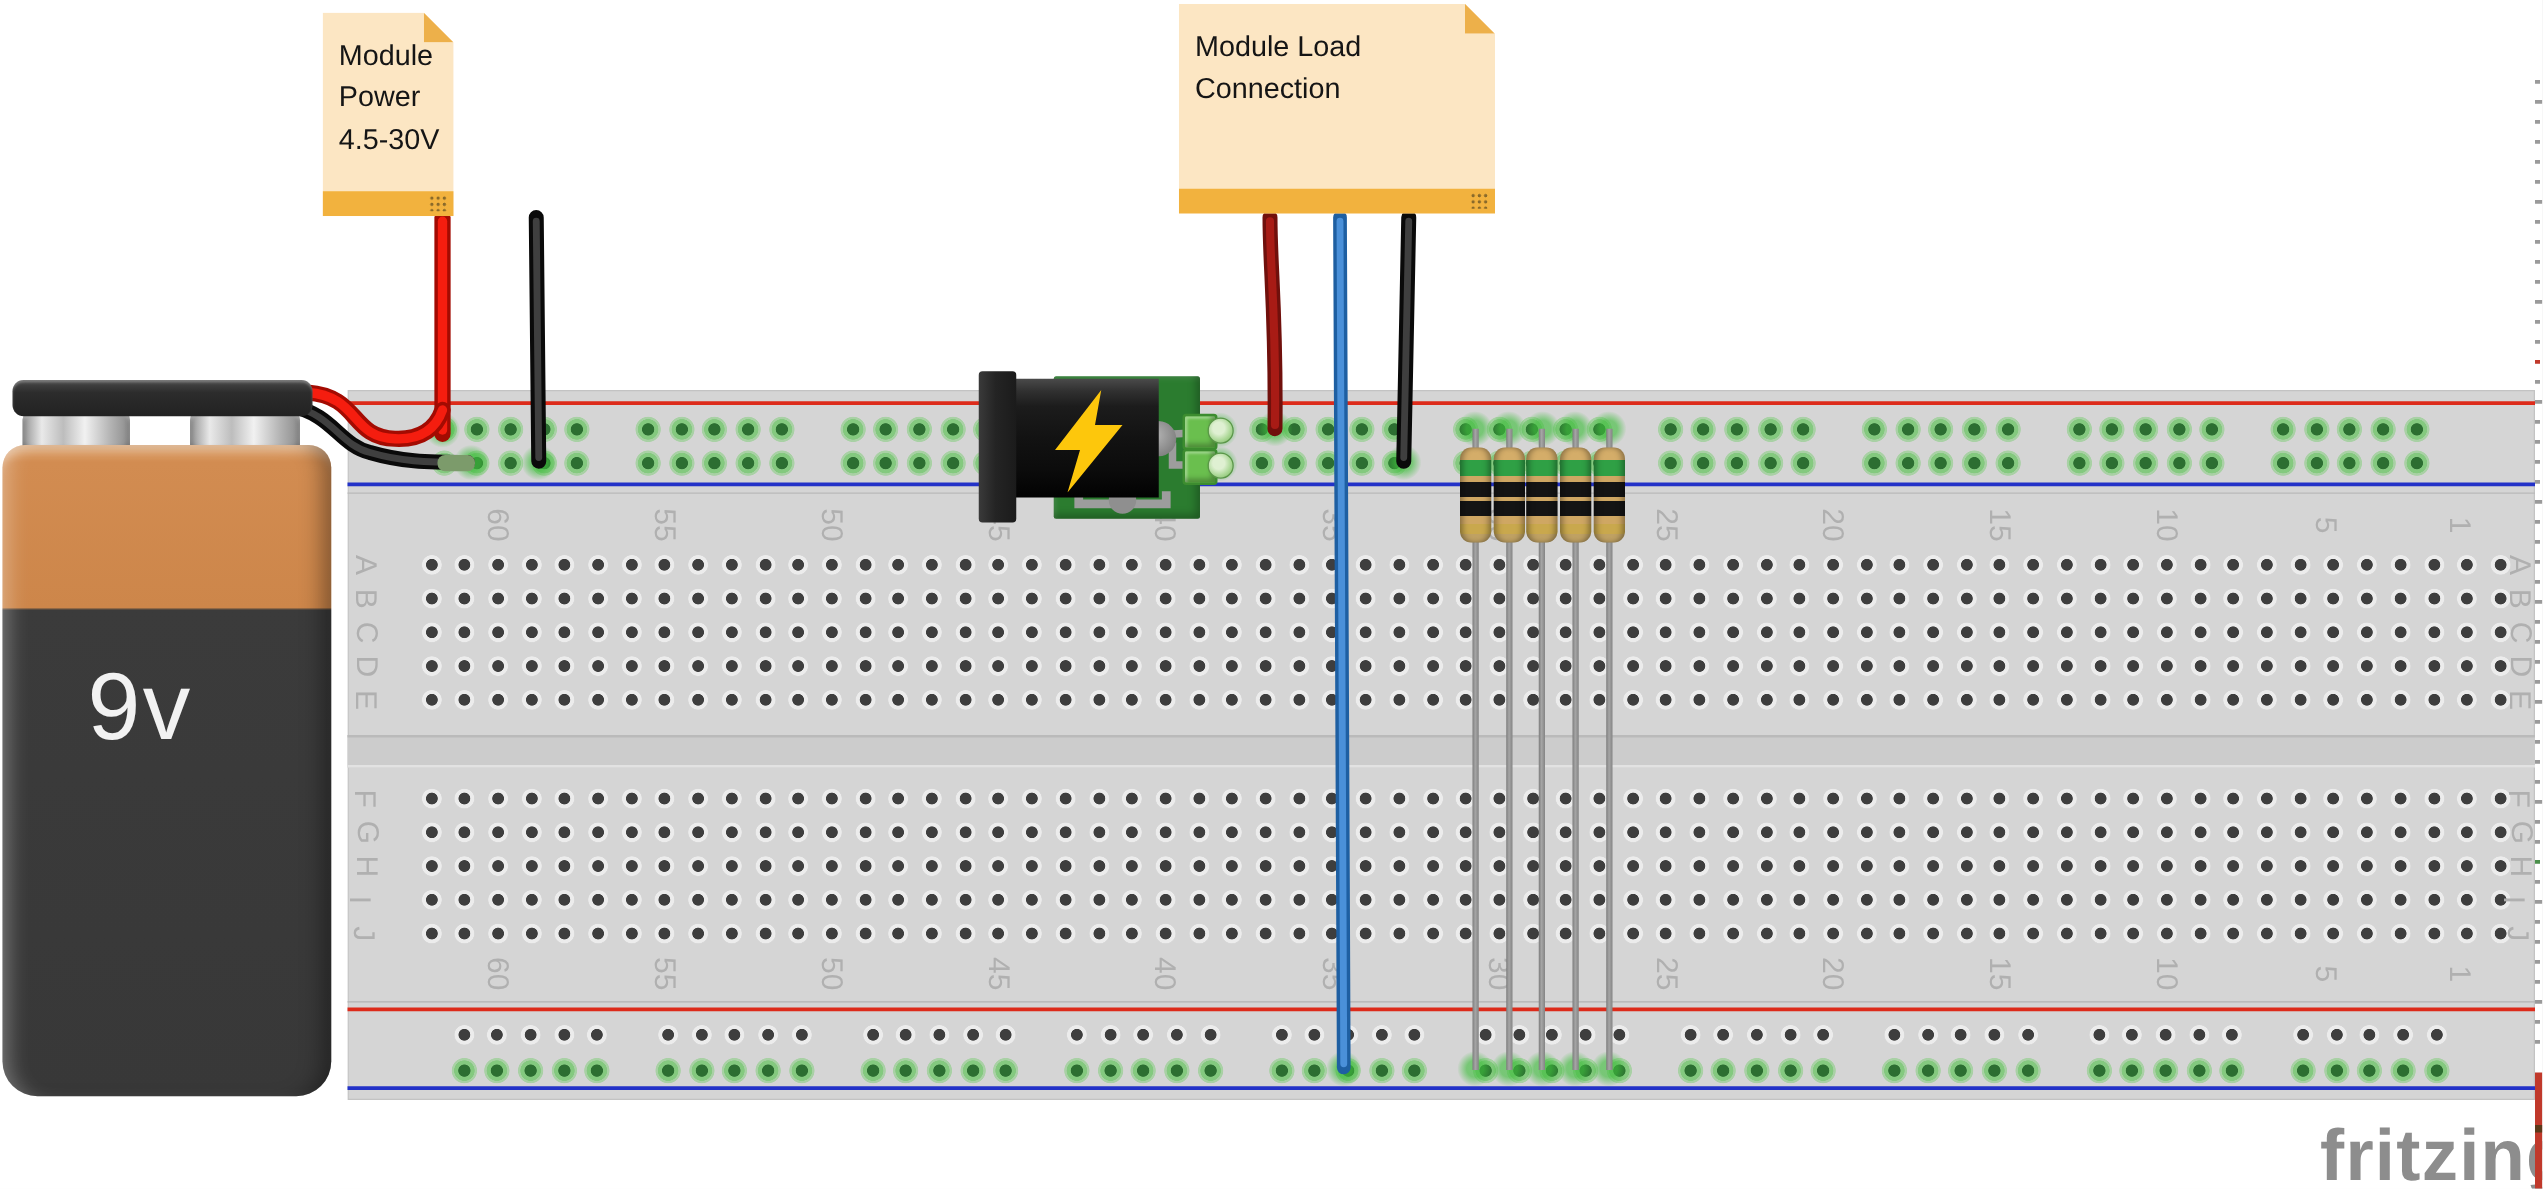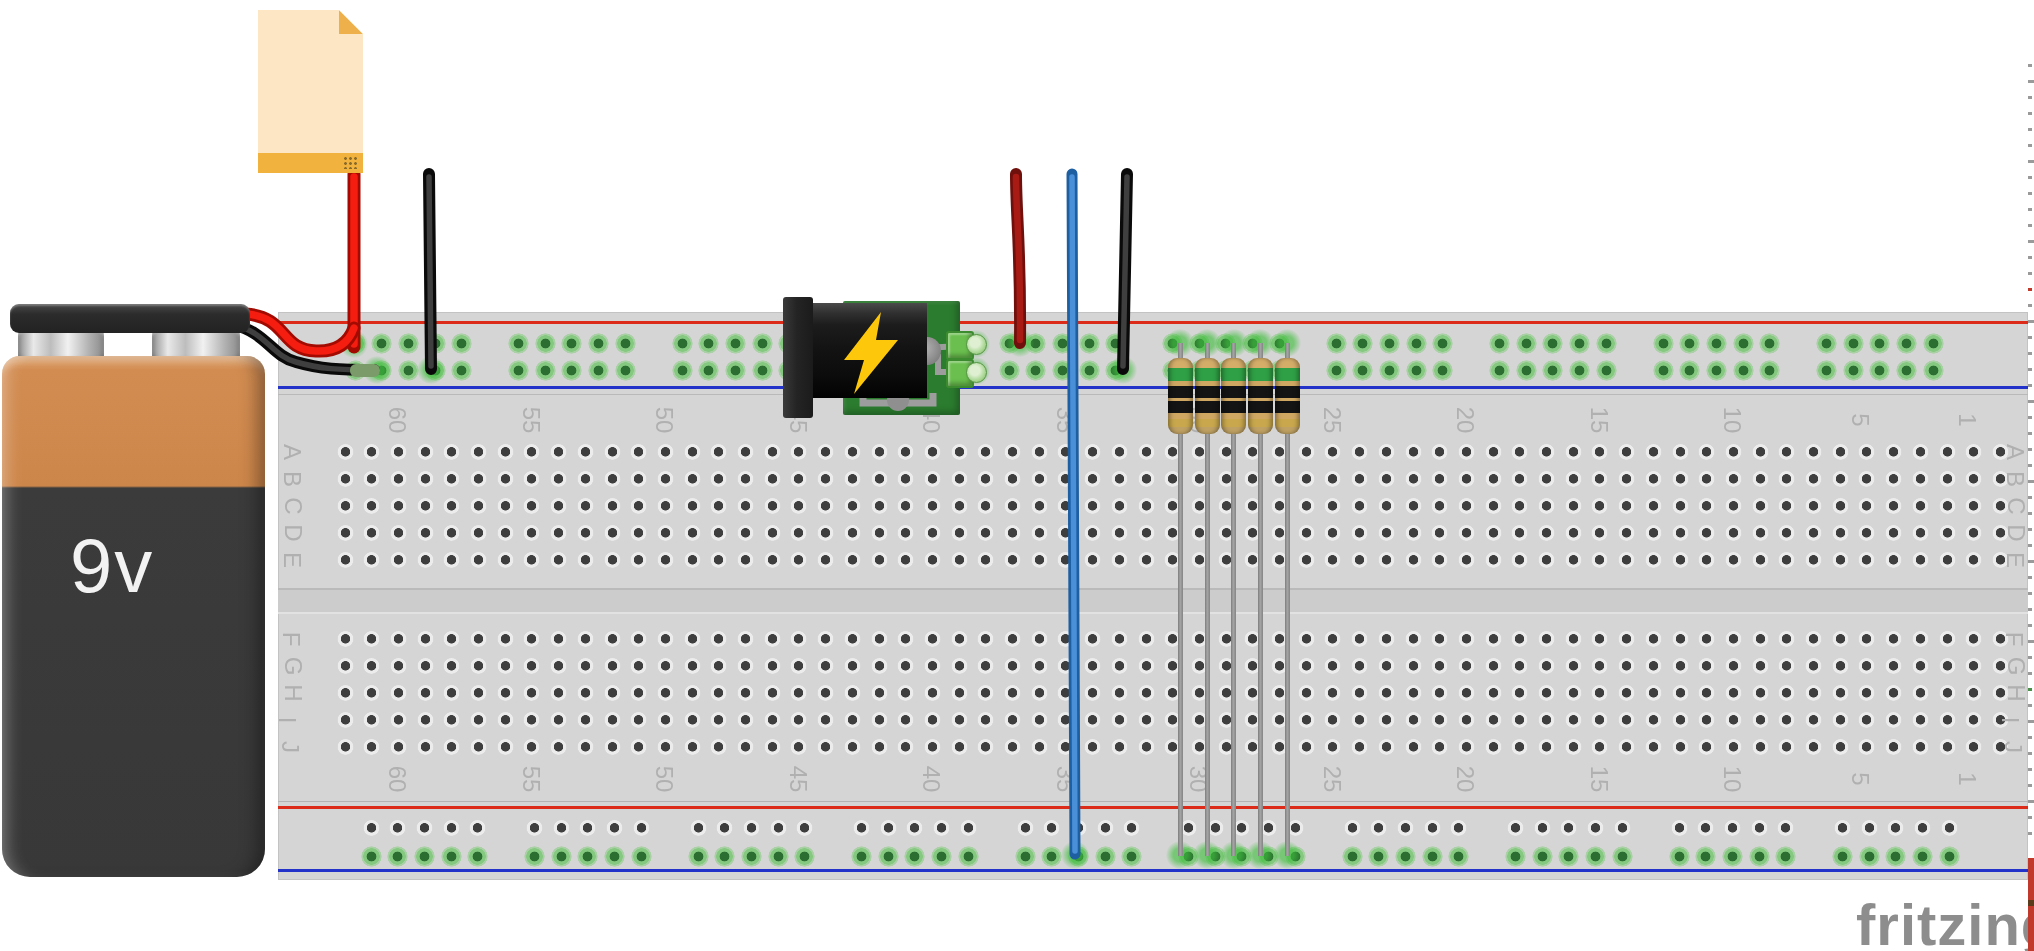--- a/index.html
+++ b/index.html
@@ -1049,20 +1049,28 @@
     <div class="abs bat-term" style="left:152px;top:328px;width:88px;height:36px;"></div>
     <div id="bat-cap" class="abs" style="left:10px;top:304px;width:240px;height:29px;"></div>
     <div id="bat-body" class="abs" style="left:2px;top:356px;width:263px;height:521px;"></div>
     <div id="bat-label" class="abs" style="left:70px;top:528px;">9v</div>
   </div>
 
   <div class="note" style="left:258px;top:10px;width:105px;height:163px;z-index:10;">
     <div class="fold"></div>
     <div class="bar"></div>
     <div class="grip"></div>
+    <div class="txt">Module Power
+4.5-30V</div>
+  </div>
+  <div class="note" style="left:943px;top:3px;width:253px;height:168px;z-index:10;">
+    <div class="fold"></div>
+    <div class="bar"></div>
+    <div class="grip"></div>
+    <div class="txt">Module Load Connection</div>
   </div>
 
   <div id="logo" class="abs" style="left:1856px;top:896px;z-index:11;">fritzing</div>
   <div id="ruler-strip" class="abs" style="left:2028px;top:0;width:6px;height:951px;z-index:12;">
       <div class="tick" style="left: 0px; top: 64px; width: 4px; height: 3px;"></div>
       <div class="tick" style="left: 0px; top: 80px; width: 6px; height: 3px;"></div>
       <div class="tick" style="left: 0px; top: 96px; width: 4px; height: 3px;"></div>
       <div class="tick" style="left: 0px; top: 112px; width: 4px; height: 3px;"></div>
       <div class="tick" style="left: 0px; top: 128px; width: 4px; height: 3px;"></div>
       <div class="tick" style="left: 0px; top: 144px; width: 4px; height: 3px;"></div>

